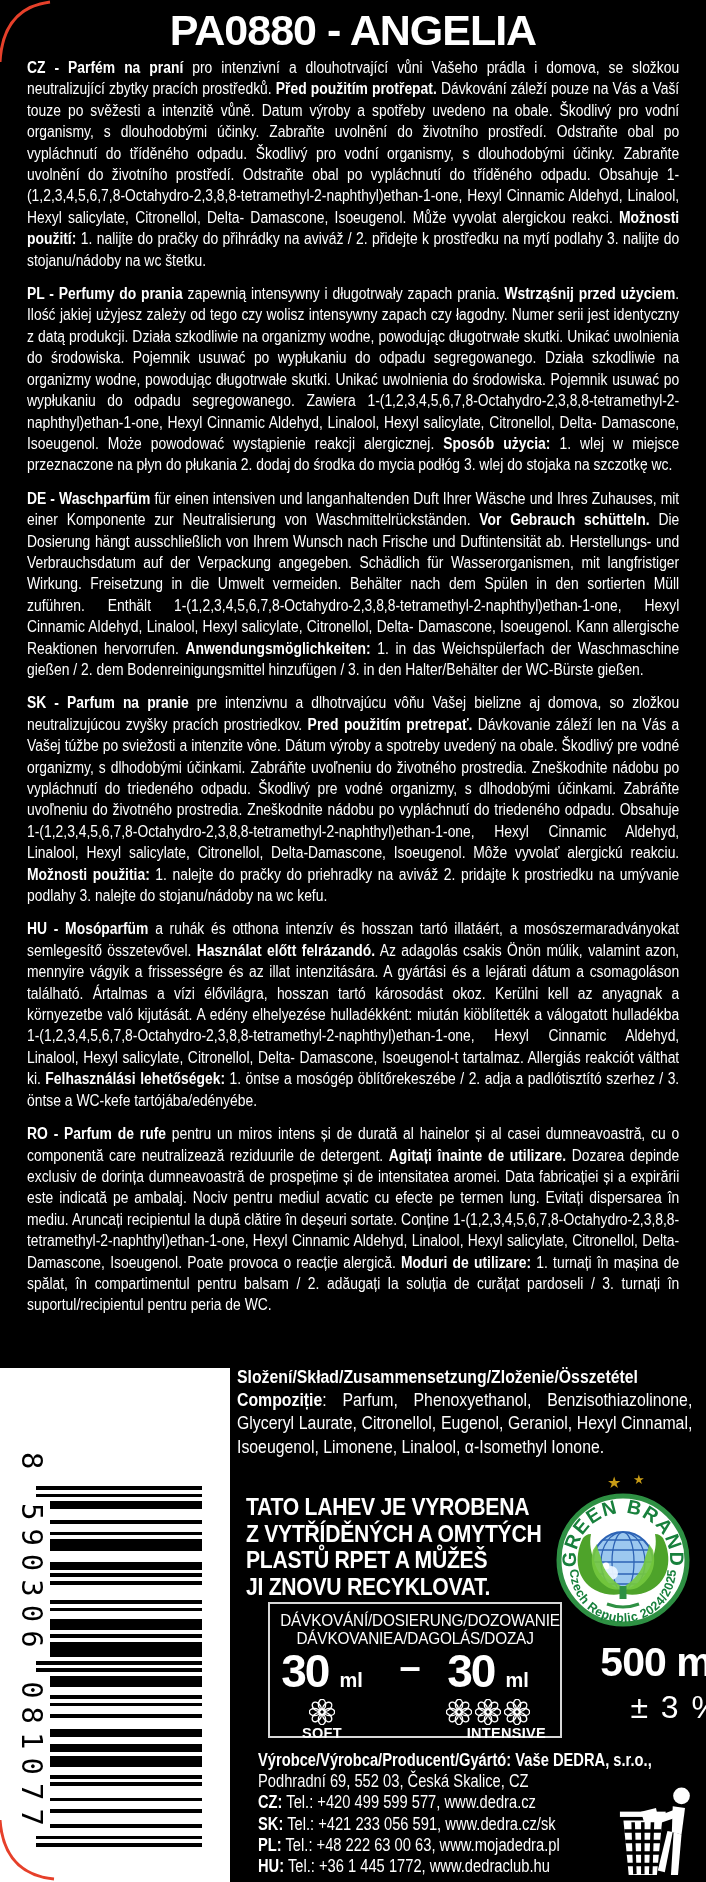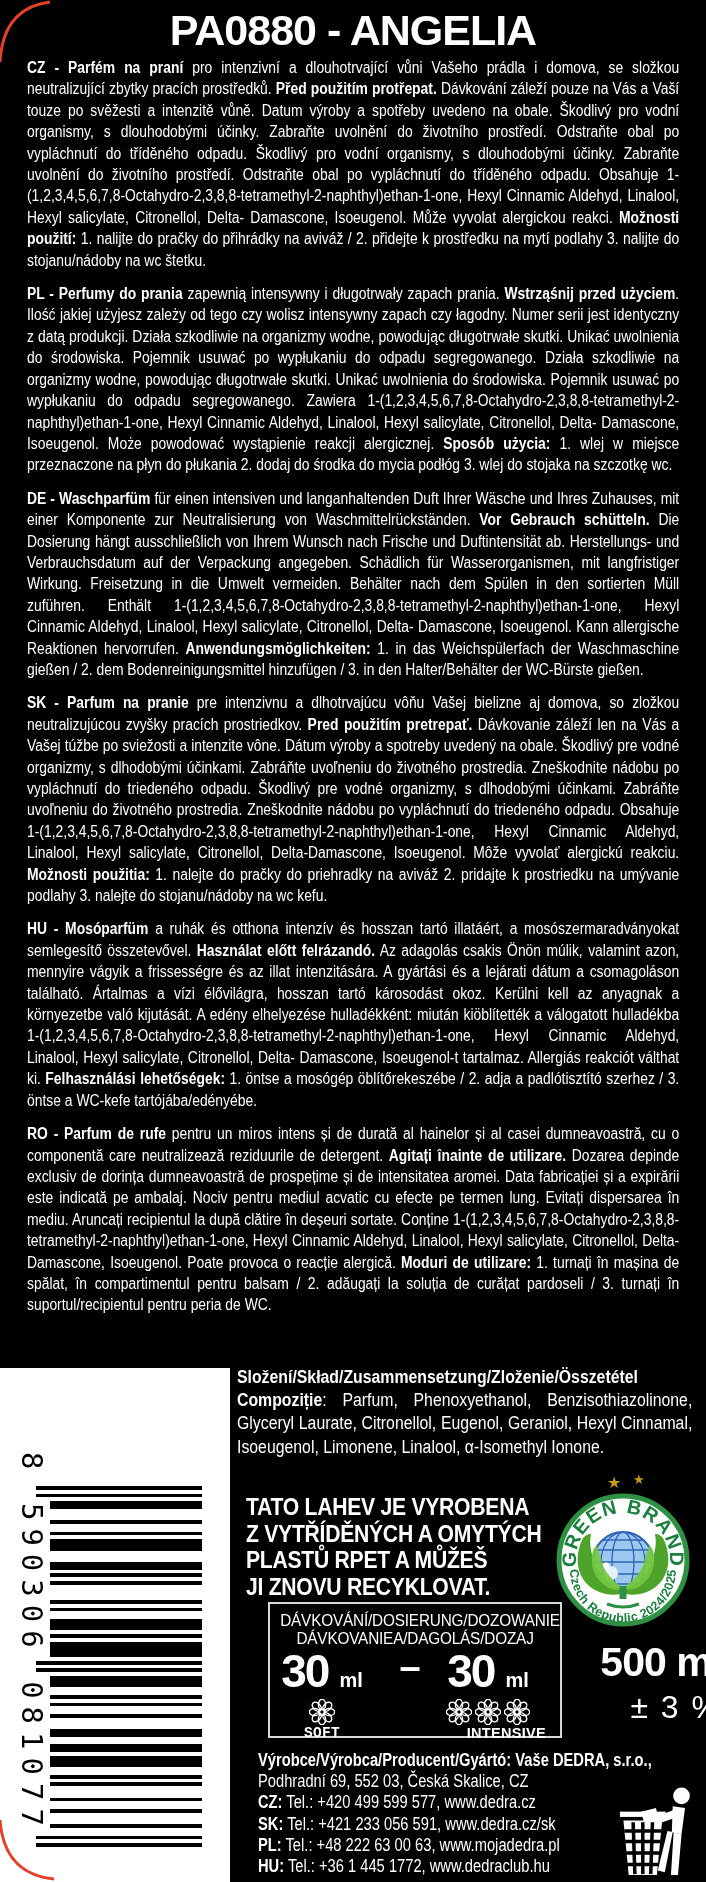--- a/index.html
+++ b/index.html
@@ -33,21 +33,21 @@
   .dose-grp{position:absolute;top:40px;text-align:center;white-space:nowrap;}
   .dose-min{left:0;width:104px;} .dose-max{left:160px;width:116px;}
   .dose-num{font-size:46px;font-weight:bold;letter-spacing:-2px;}
   .dose-unit{font-size:20px;font-weight:bold;margin-left:11px;}
   .dose-dash{position:absolute;top:42px;left:118px;width:44px;text-align:center;
              font-size:38px;font-weight:bold;}
   .fl-row{position:absolute;top:95px;display:flex;justify-content:center;gap:3px;}
   .fl-min{left:0;width:104px;} .fl-max{left:160px;width:116px;}
   .dose-lab{position:absolute;top:121px;font-size:14.5px;font-weight:bold;text-align:center;
             letter-spacing:.3px;}
-  .lab-soft{left:0;width:104px;font-family:Liberation Mono, monospace;} .lab-int{left:160px;width:116px;text-align:right;}
+  .lab-soft{left:0;width:104px;} .lab-int{left:160px;width:116px;text-align:right;}
   .volume{position:absolute;left:582px;top:283px;width:140px;text-align:right;}
   .vol-amt{font-size:41px;font-weight:bold;letter-spacing:-1px;}
   .vol-tol{font-size:32px;margin-top:3px;letter-spacing:2px;}
   .mfr{position:absolute;left:258px;top:394px;transform:scaleX(.84);transform-origin:0 0;
        font-size:17.5px;line-height:21.2px;white-space:nowrap;}
   .trash{position:absolute;left:612px;top:428px;}
   .corners{position:absolute;inset:0;pointer-events:none;}
 </style>
 </head>
 <body>

